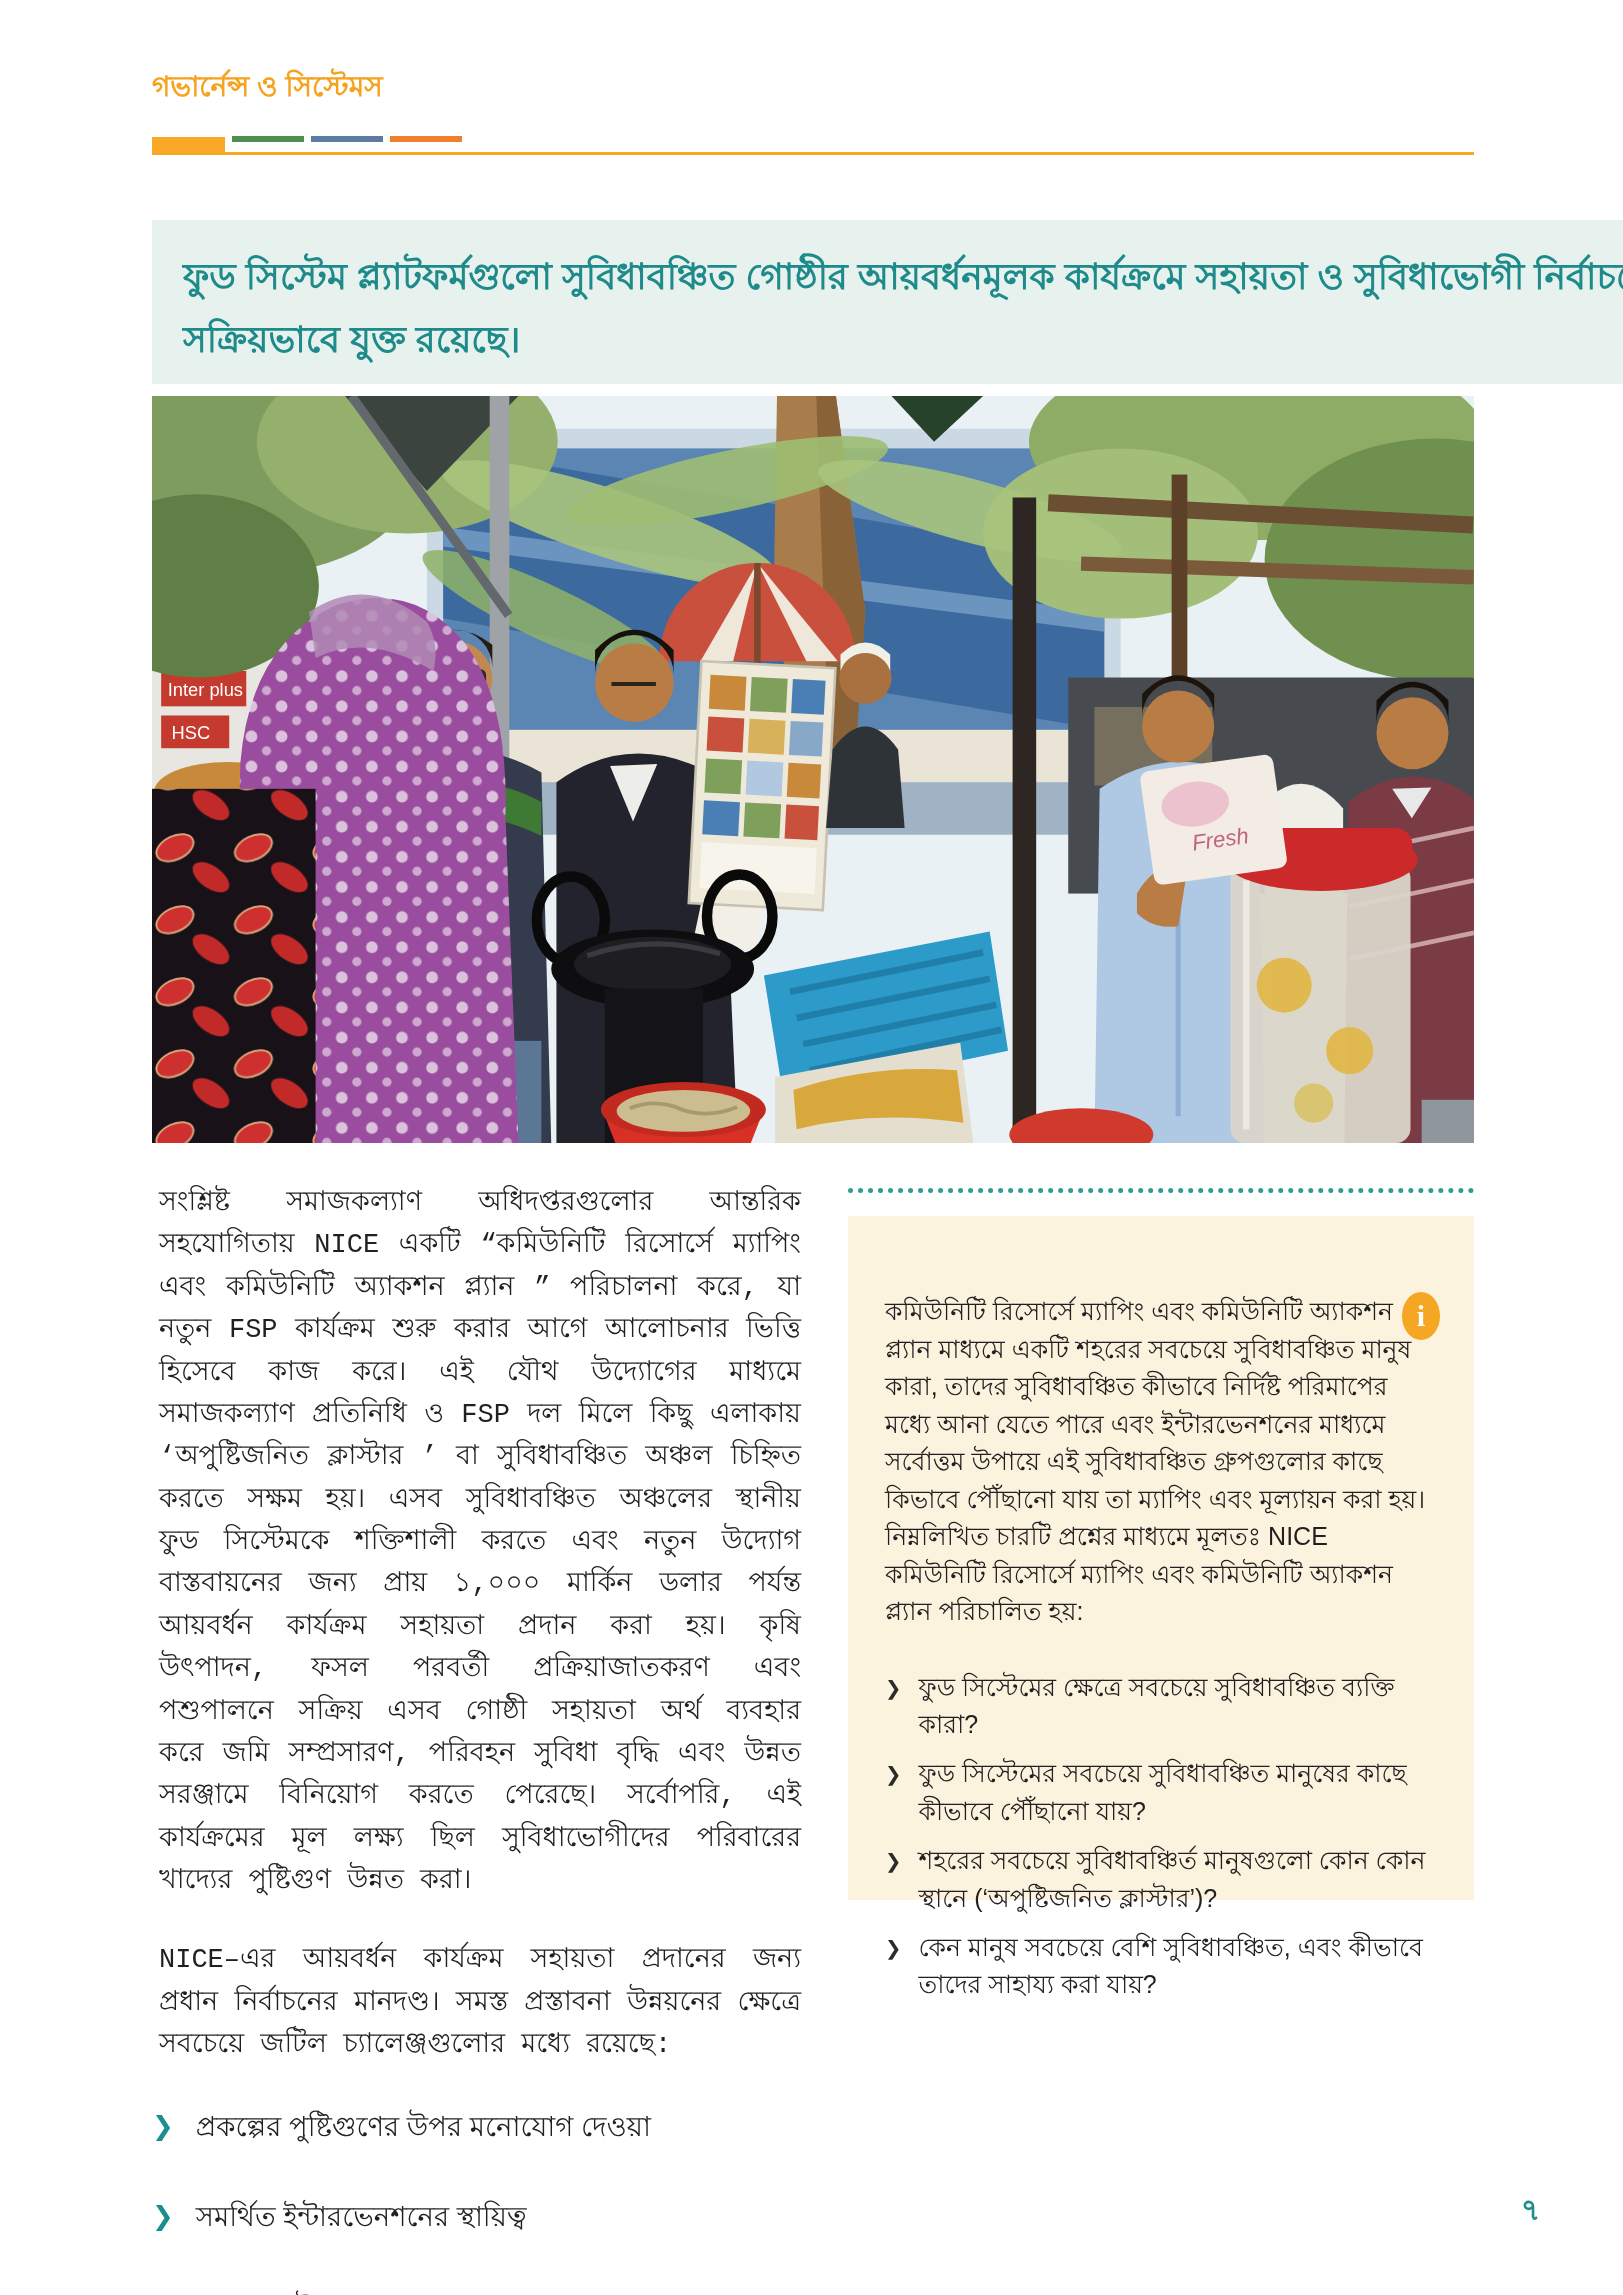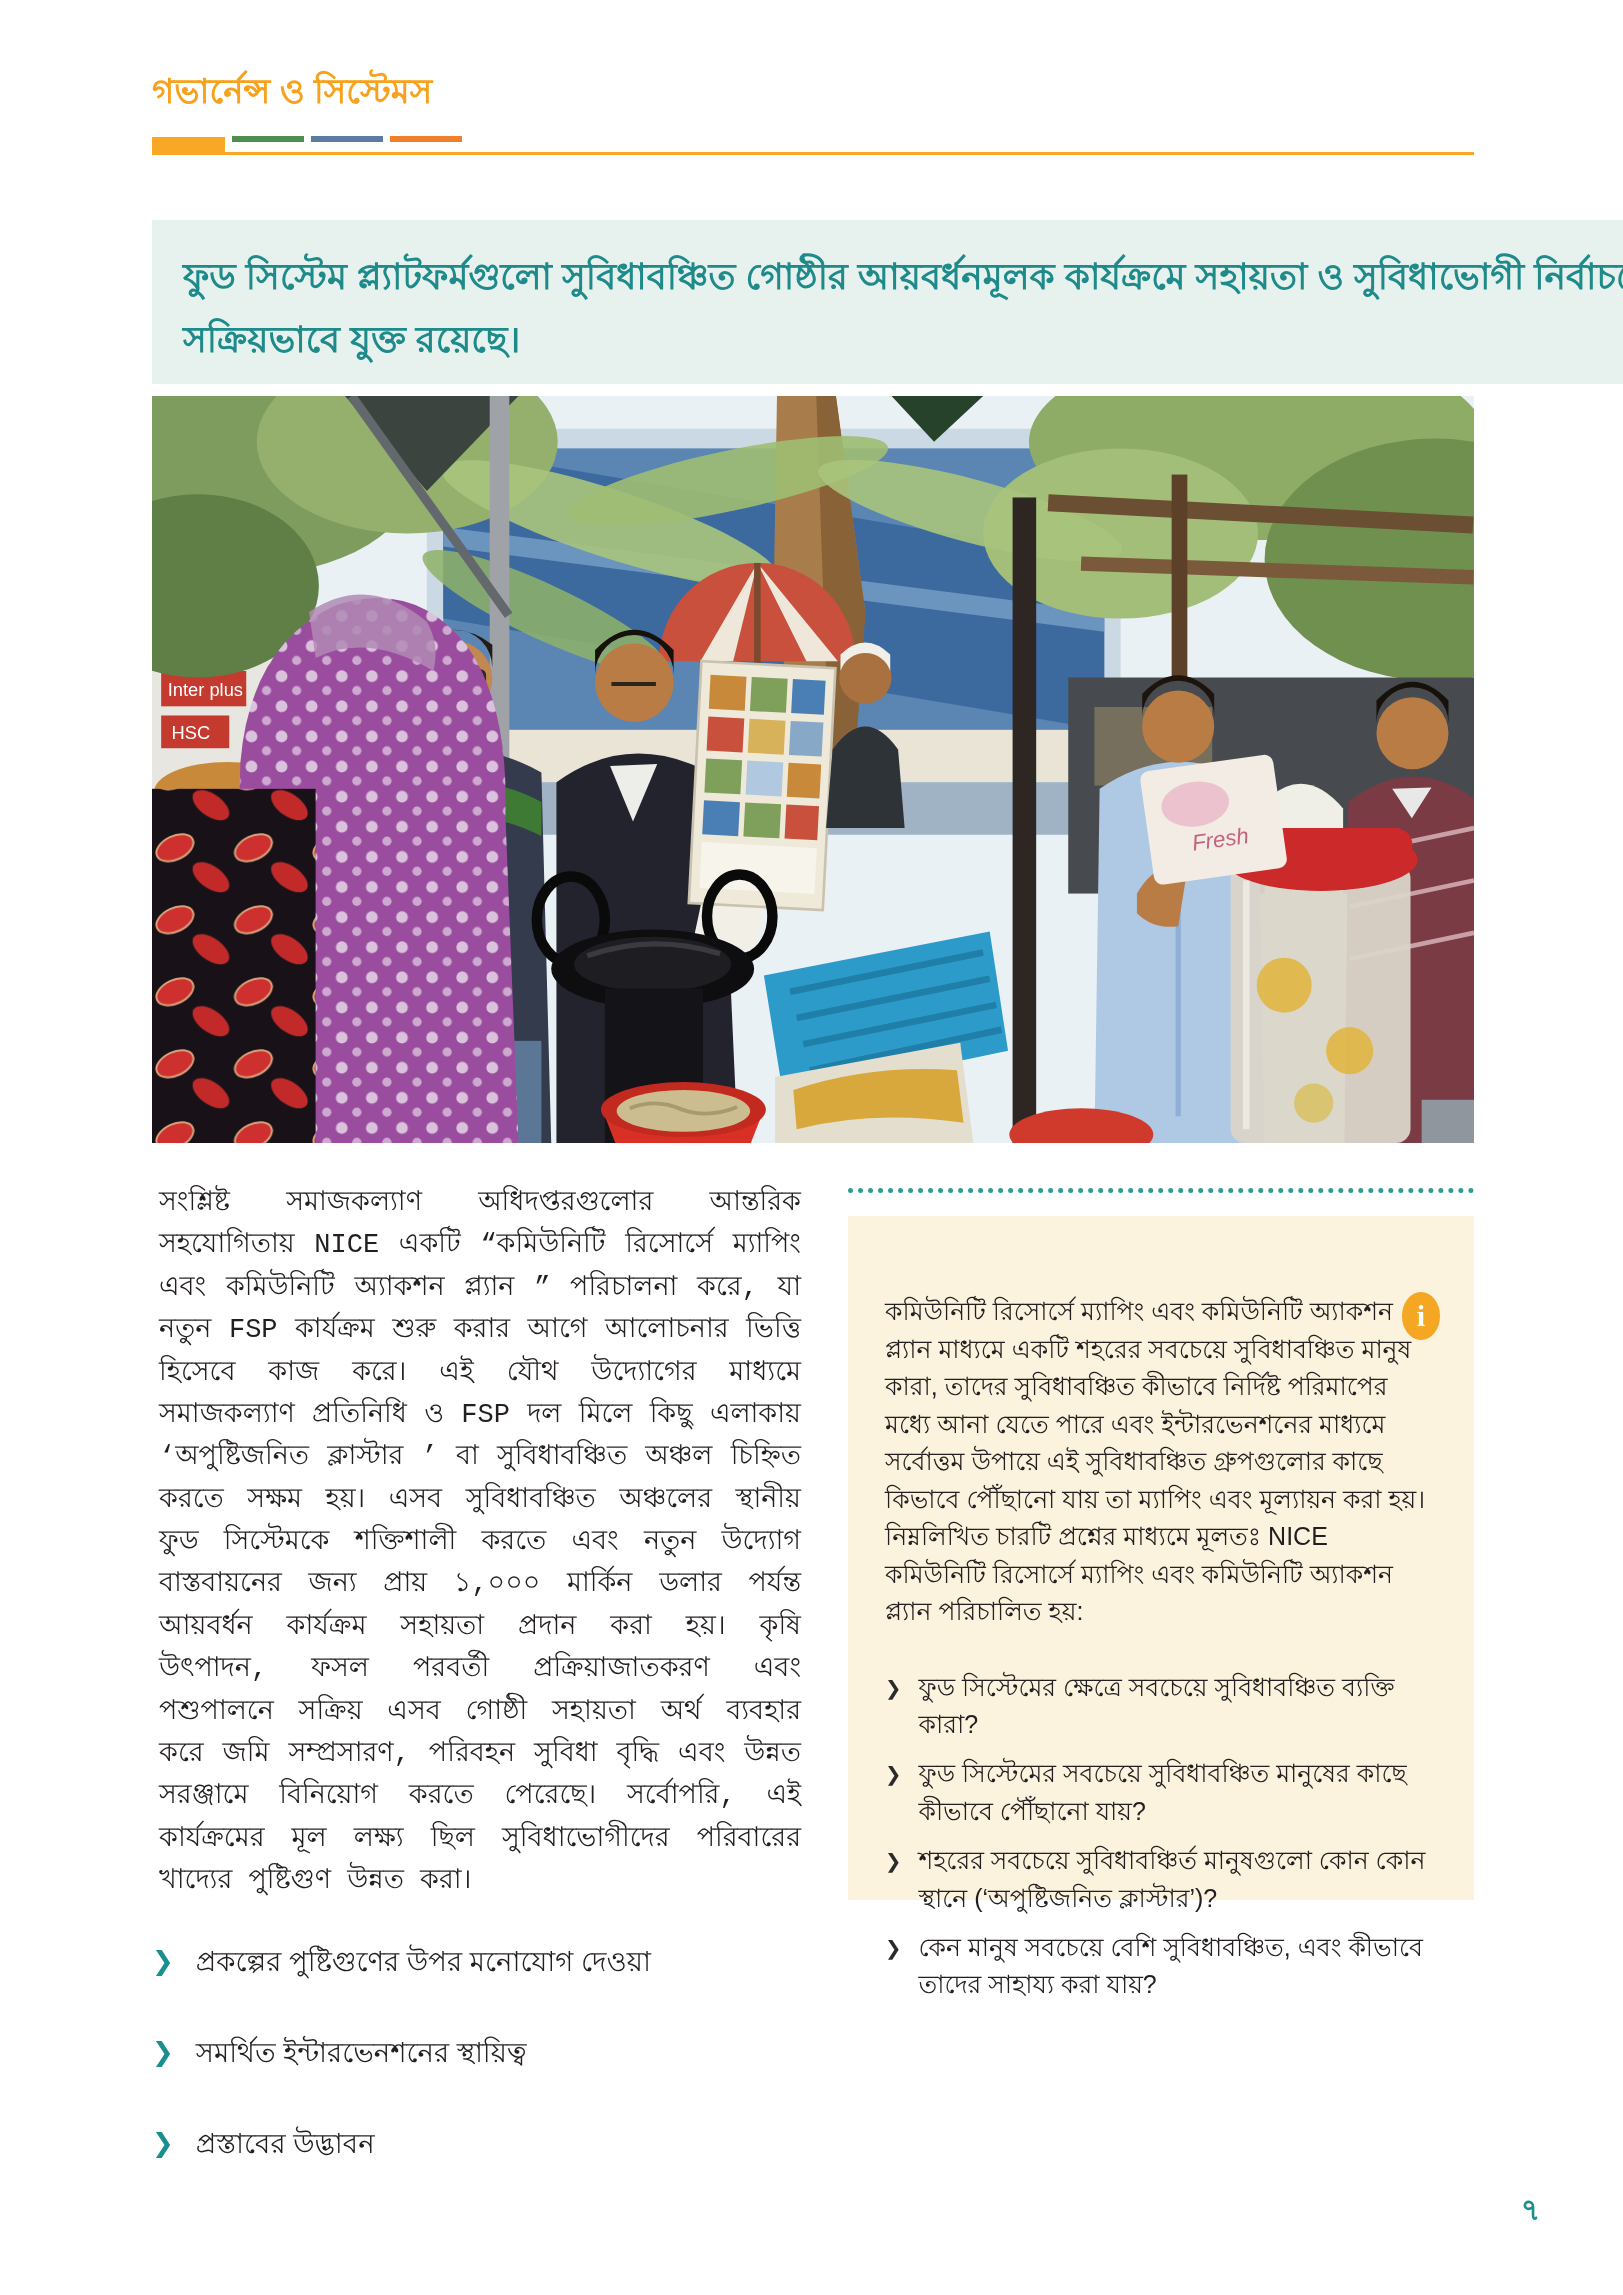--- a/index.html
+++ b/index.html
@@ -6,21 +6,21 @@
   body{
     width:1623px;height:2295px;position:relative;background:#ffffff;
     font-family:"Liberation Sans","DejaVu Sans",sans-serif;
     color:#231f20;
   }
   .abs{position:absolute;}
 
   
   .eyebrow{
     left:152px;top:65px;width:785px;
-    font-size:34px;font-weight:bold;color:#f6a21d;
+    font-size:28px;font-weight:bold;color:#f6a21d;
   }
   .bar-block{left:152px;top:137px;width:73px;height:18.3px;background:#f9a825;}
   .bar-rule{left:225px;top:152px;width:1249px;height:3.3px;background:#f9a825;}
   .bar-seg{top:136px;height:5.9px;}
   .seg-green{left:232px;width:72px;background:#4e8e4e;}
   .seg-blue{left:311px;width:72px;background:#5c7ba0;}
   .seg-orange{left:390px;width:72px;background:#ef7f2a;}
 
   
   .title-block{
@@ -279,20 +279,21 @@
     <g transform="rotate(-8 1620 650)">
       <rect x="1520" y="560" width="205" height="175" rx="14" fill="#f2ece4"></rect>
       <ellipse cx="1598" cy="620" rx="52" ry="34" fill="#e8b8c8" opacity="0.8"></ellipse>
       <text x="1585" y="690" font-size="34" font-style="italic" fill="#c2647e">Fresh</text>
     </g>
   </svg>
 </div>
 
 <div class="abs article">
   <p class="p1">সংশ্লিষ্ট সমাজকল্যাণ অধিদপ্তরগুলোর আন্তরিক সহযোগিতায় NICE একটি “কমিউনিটি রিসোর্সে ম্যাপিং এবং কমিউনিটি অ্যাকশন প্ল্যান ” পরিচালনা করে, যা নতুন FSP কার্যক্রম শুরু করার আগে আলোচনার ভিত্তি হিসেবে কাজ করে। এই যৌথ উদ্যোগের মাধ্যমে সমাজকল্যাণ প্রতিনিধি ও FSP দল মিলে কিছু এলাকায় ‘অপুষ্টিজনিত ক্লাস্টার ’ বা সুবিধাবঞ্চিত অঞ্চল চিহ্নিত করতে সক্ষম হয়। এসব সুবিধাবঞ্চিত অঞ্চলের স্থানীয় ফুড সিস্টেমকে শক্তিশালী করতে এবং নতুন উদ্যোগ বাস্তবায়নের জন্য প্রায় ১,০০০ মার্কিন ডলার পর্যন্ত আয়বর্ধন কার্যক্রম সহায়তা প্রদান করা হয়। কৃষি উৎপাদন, ফসল পরবর্তী প্রক্রিয়াজাতকরণ এবং পশুপালনে সক্রিয় এসব গোষ্ঠী সহায়তা অর্থ ব্যবহার করে জমি সম্প্রসারণ, পরিবহন সুবিধা বৃদ্ধি এবং উন্নত সরঞ্জামে বিনিয়োগ করতে পেরেছে। সর্বোপরি, এই কার্যক্রমের মূল লক্ষ্য ছিল সুবিধাভোগীদের পরিবারের খাদ্যের পুষ্টিগুণ উন্নত করা।</p>
+  <p class="p2">NICE–এর আয়বর্ধন কার্যক্রম সহায়তা প্রদানের জন্য প্রধান নির্বাচনের মানদণ্ড। সমস্ত প্রস্তাবনা উন্নয়নের ক্ষেত্রে সবচেয়ে জটিল চ্যালেঞ্জগুলোর মধ্যে রয়েছে:</p>
   <div class="blist">
     <div class="blist-item">
       <span class="chev">❯</span>
       <span>প্রকল্পের পুষ্টিগুণের উপর মনোযোগ দেওয়া</span>
     </div>
     <div class="blist-item">
       <span class="chev">❯</span>
       <span>সমর্থিত ইন্টারভেনশনের স্থায়িত্ব</span>
     </div>
     <div class="blist-item">

